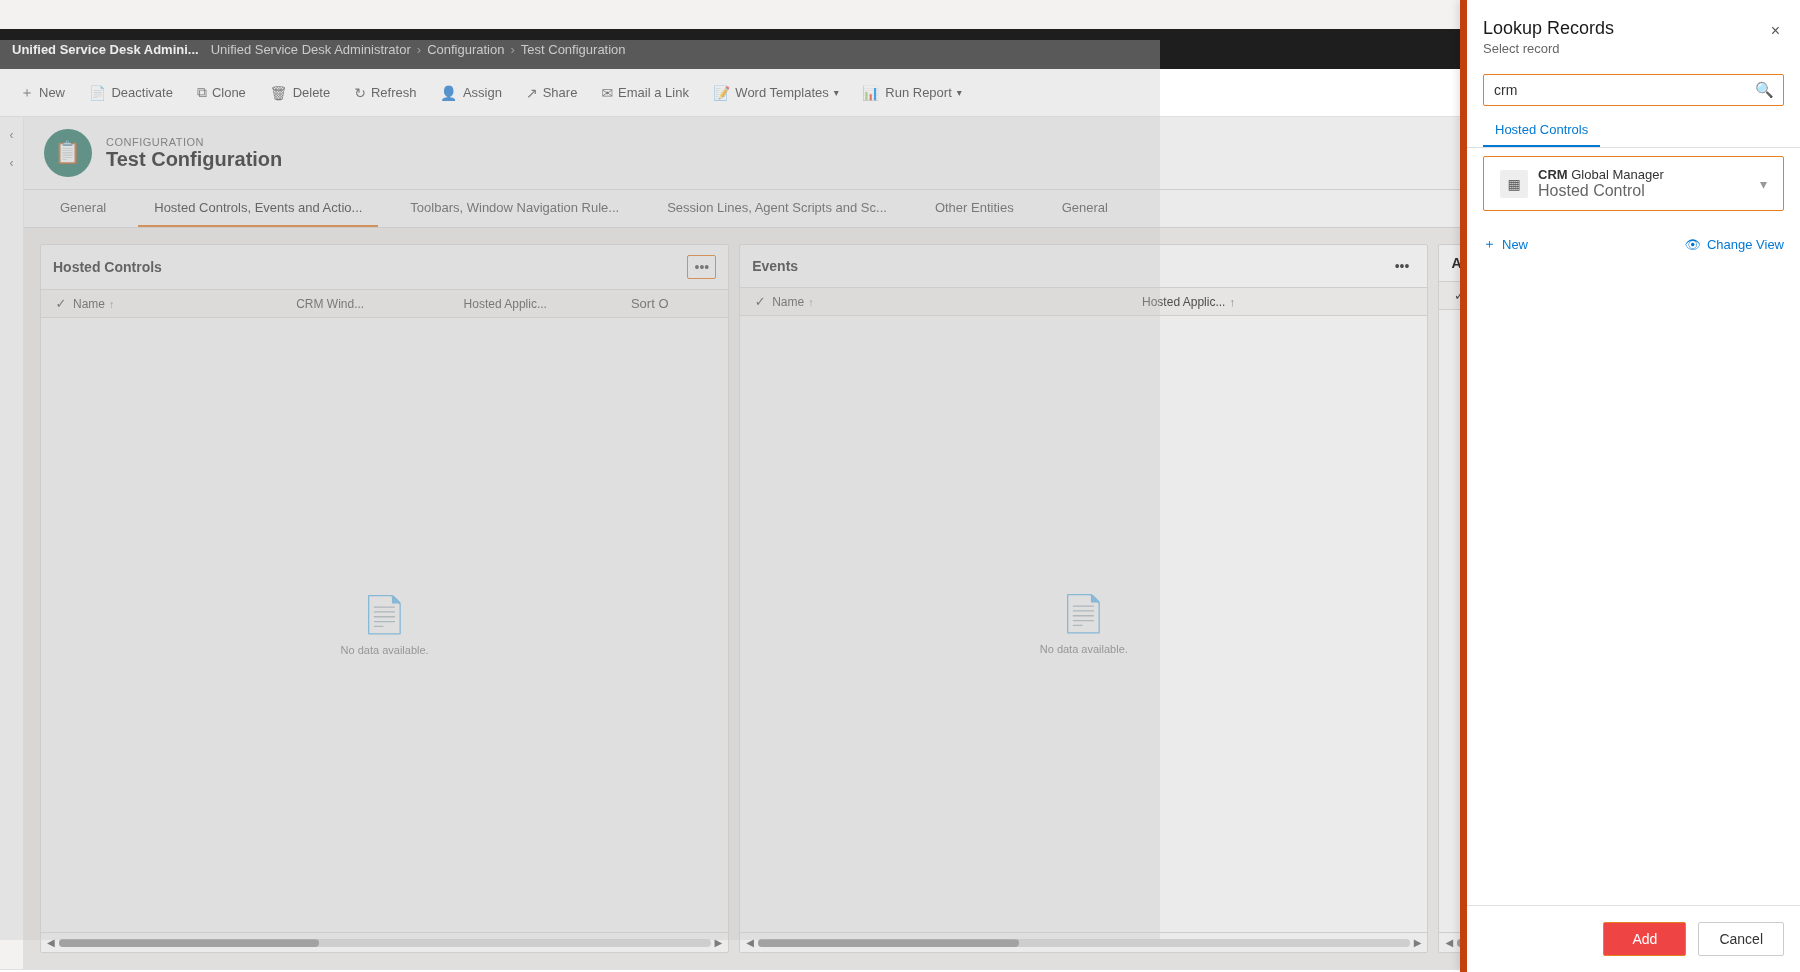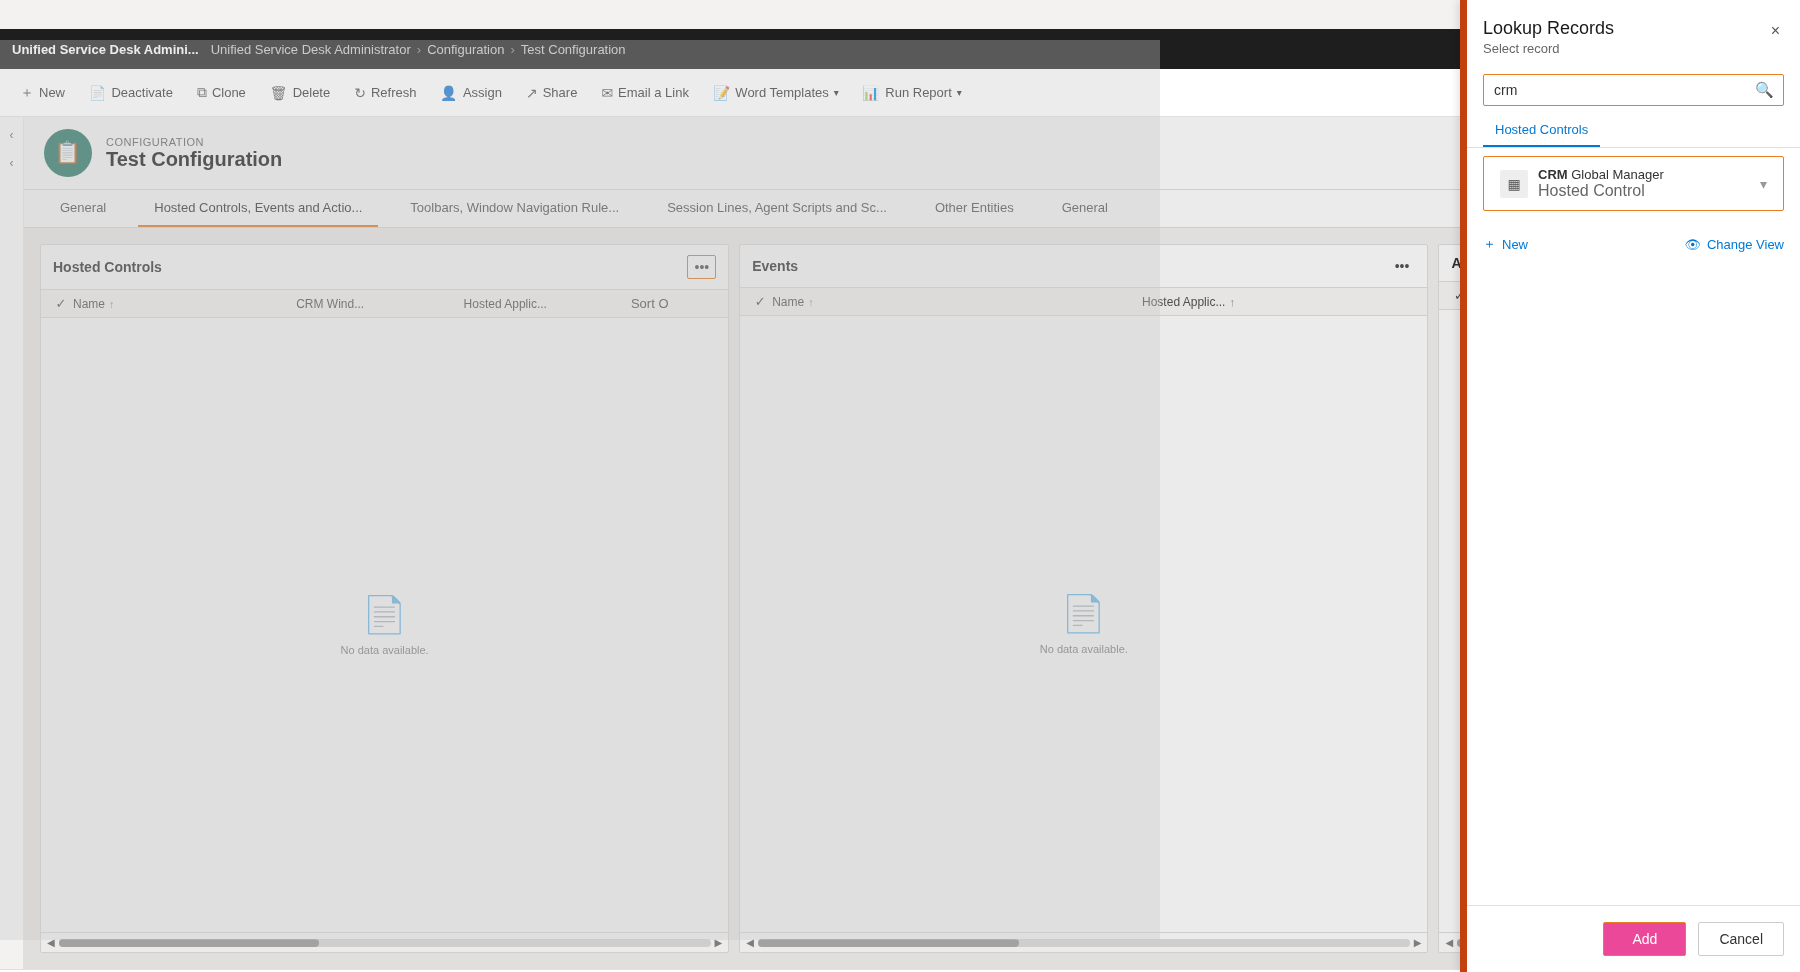--- a/index.html
+++ b/index.html
@@ -365,21 +365,21 @@
 
     .lookup-footer {
       margin-top: auto;
       padding: 16px;
       display: flex;
       gap: 12px;
       justify-content: flex-end;
       border-top: 1px solid #e0e0e0;
     }
     .btn-add {
-      background: #ec4899;
+      background: #ef4444;
       color: #fff;
       border: 1.5px solid #e67e22;
       border-radius: 2px;
       padding: 8px 28px;
       font-size: 14px;
       cursor: pointer;
       font-weight: 500;
     }
     .btn-cancel {
       background: #fff;

